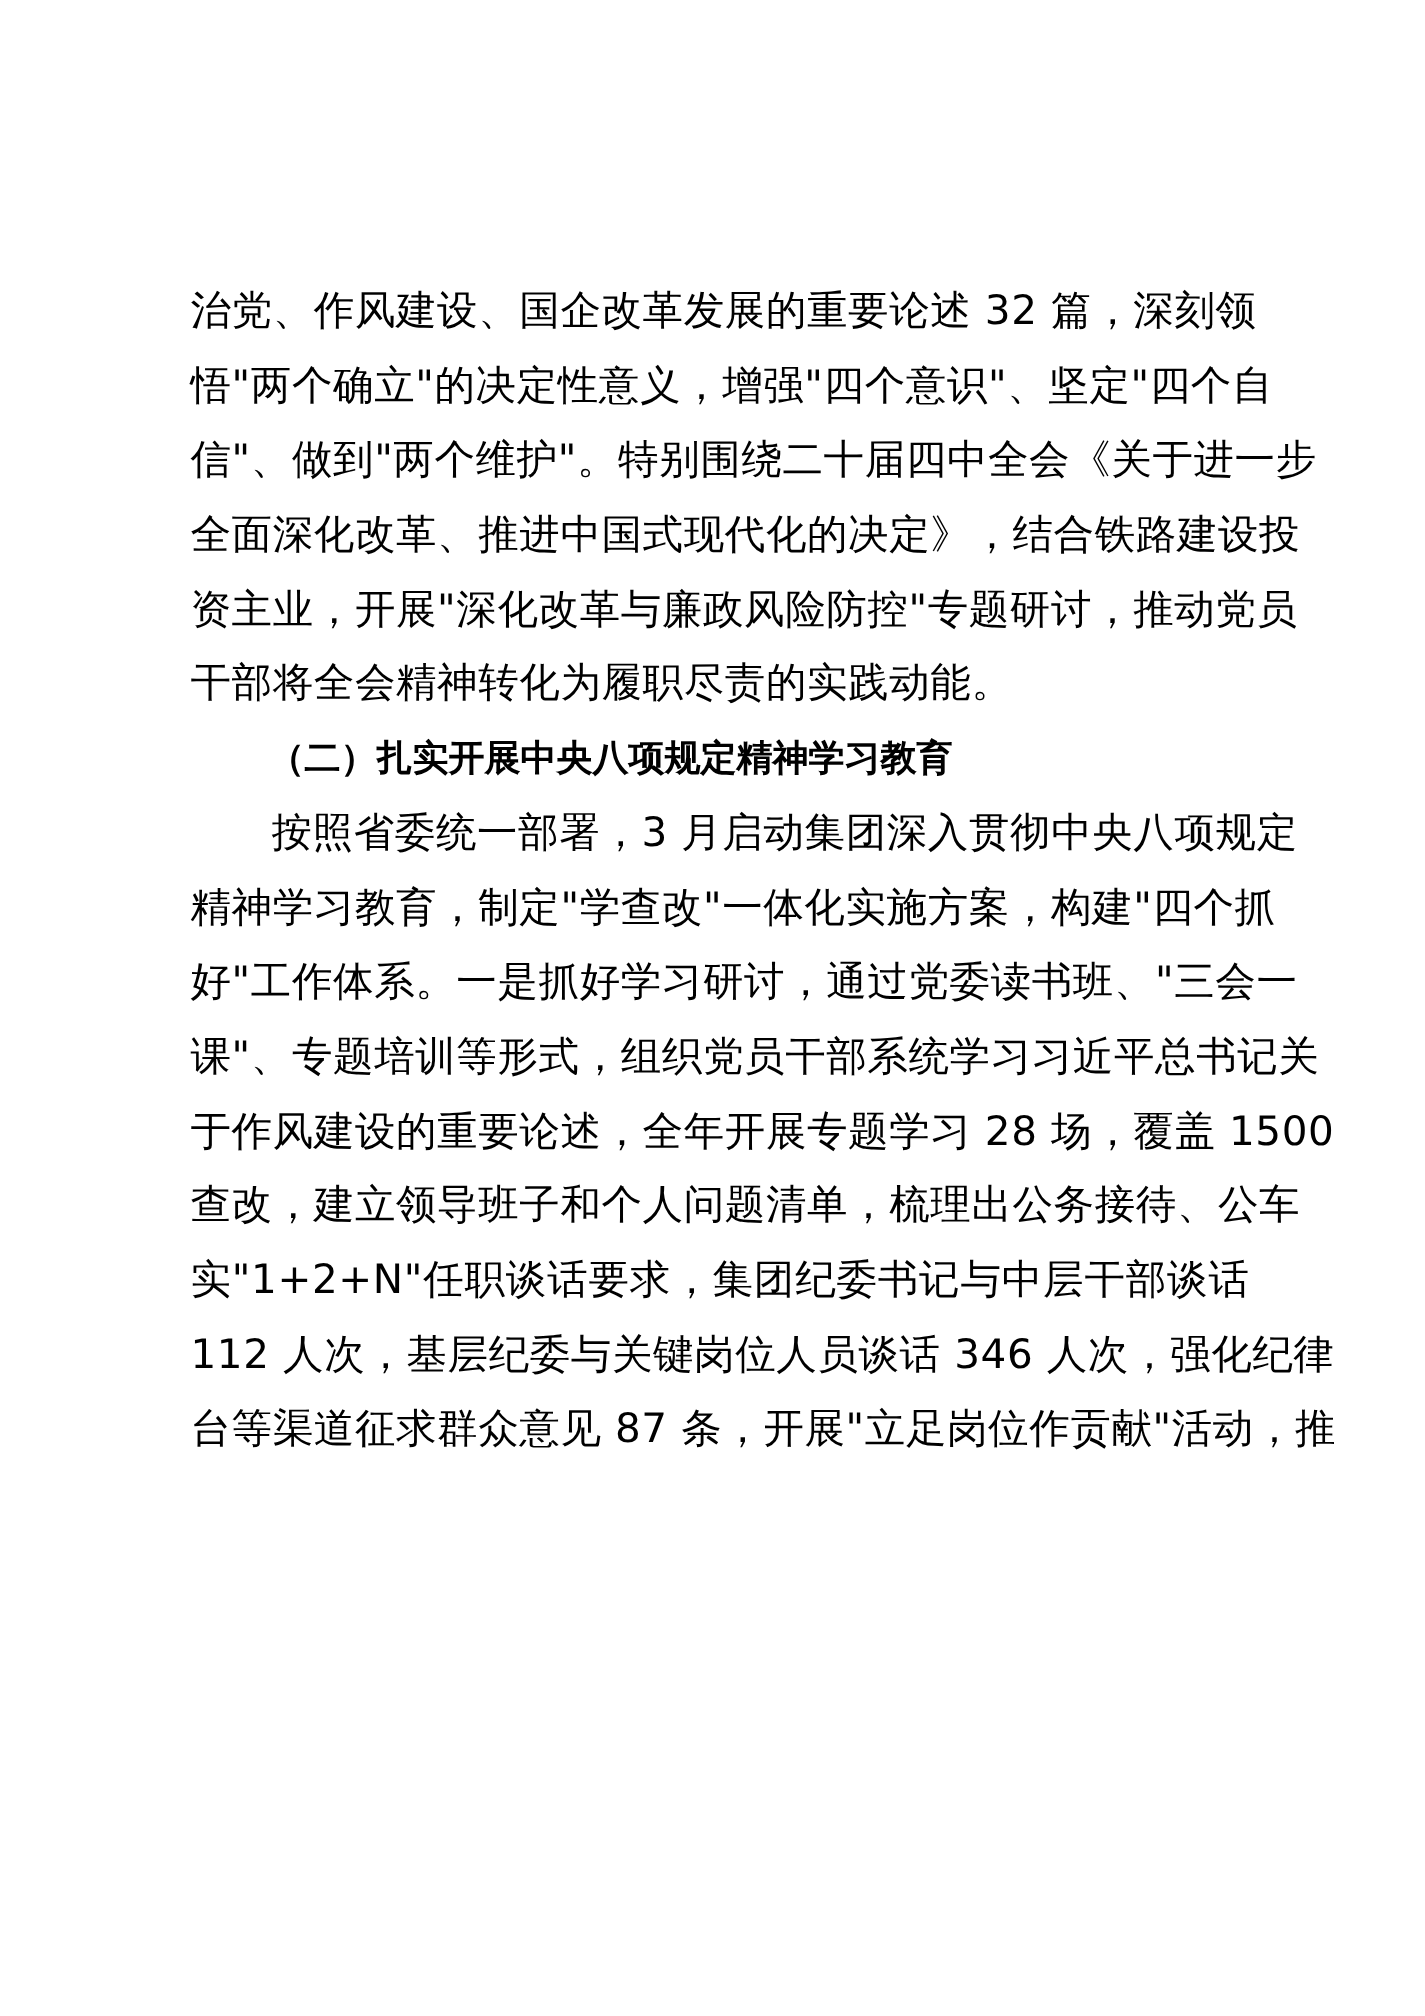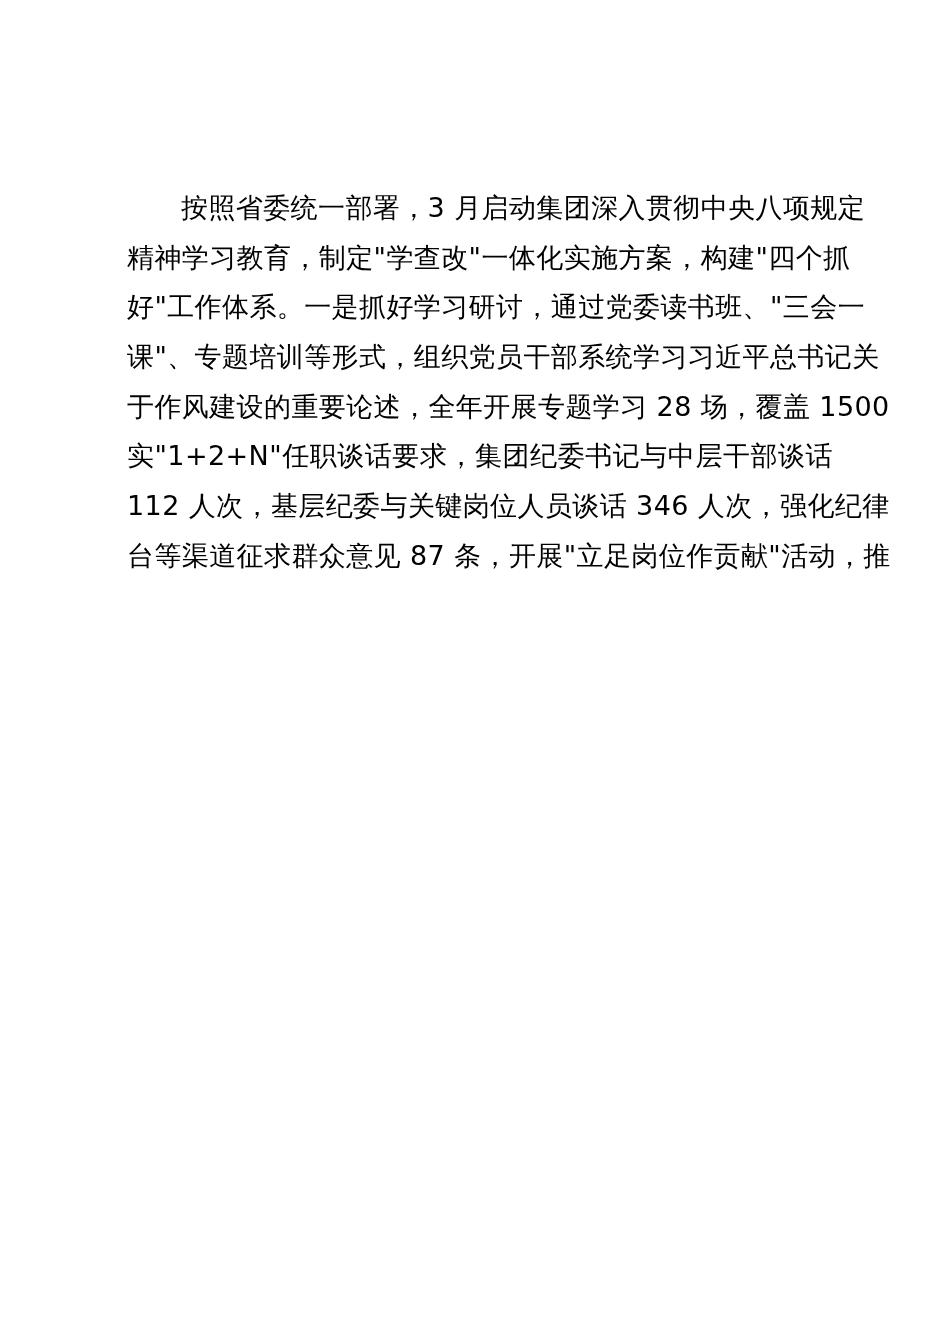--- a/index.html
+++ b/index.html
@@ -48,25 +48,35 @@
       white-space: nowrap;
     }
     .line.wide {
       letter-spacing: 6px;
     }
   </style>
 </head>
 <body>
 
 <div class="page">
+  <div>
+    <div class="line justify">治党、作风建设、国企改革发展的重要论述 32 篇，深刻领</div>
+    <div class="line justify">悟"两个确立"的决定性意义，增强"四个意识"、坚定"四个自</div>
+    <div class="line justify">信"、做到"两个维护"。特别围绕二十届四中全会《关于进一步</div>
+    <div class="line justify">全面深化改革、推进中国式现代化的决定》，结合铁路建设投</div>
+    <div class="line justify">资主业，开展"深化改革与廉政风险防控"专题研讨，推动党员</div>
+    <div class="line last">干部将全会精神转化为履职尽责的实践动能。</div>
+  </div>
 
+  <div class="heading">（二）扎实开展中央八项规定精神学习教育</div>
 
   <div>
     <div class="line justify indent">按照省委统一部署，3 月启动集团深入贯彻中央八项规定</div>
     <div class="line justify">精神学习教育，制定"学查改"一体化实施方案，构建"四个抓</div>
     <div class="line justify">好"工作体系。一是抓好学习研讨，通过党委读书班、"三会一</div>
     <div class="line justify">课"、专题培训等形式，组织党员干部系统学习习近平总书记关</div>
     <div class="line justify">于作风建设的重要论述，全年开展专题学习 28 场，覆盖 1500</div>
+    <div class="line justify">查改，建立领导班子和个人问题清单，梳理出公务接待、公车</div>
     <div class="line justify">实"1+2+N"任职谈话要求，集团纪委书记与中层干部谈话</div>
     <div class="line justify">112 人次，基层纪委与关键岗位人员谈话 346 人次，强化纪律</div>
     <div class="line justify">台等渠道征求群众意见 87 条，开展"立足岗位作贡献"活动，推</div>
   </div>
 </div>
 
 </body></html>

